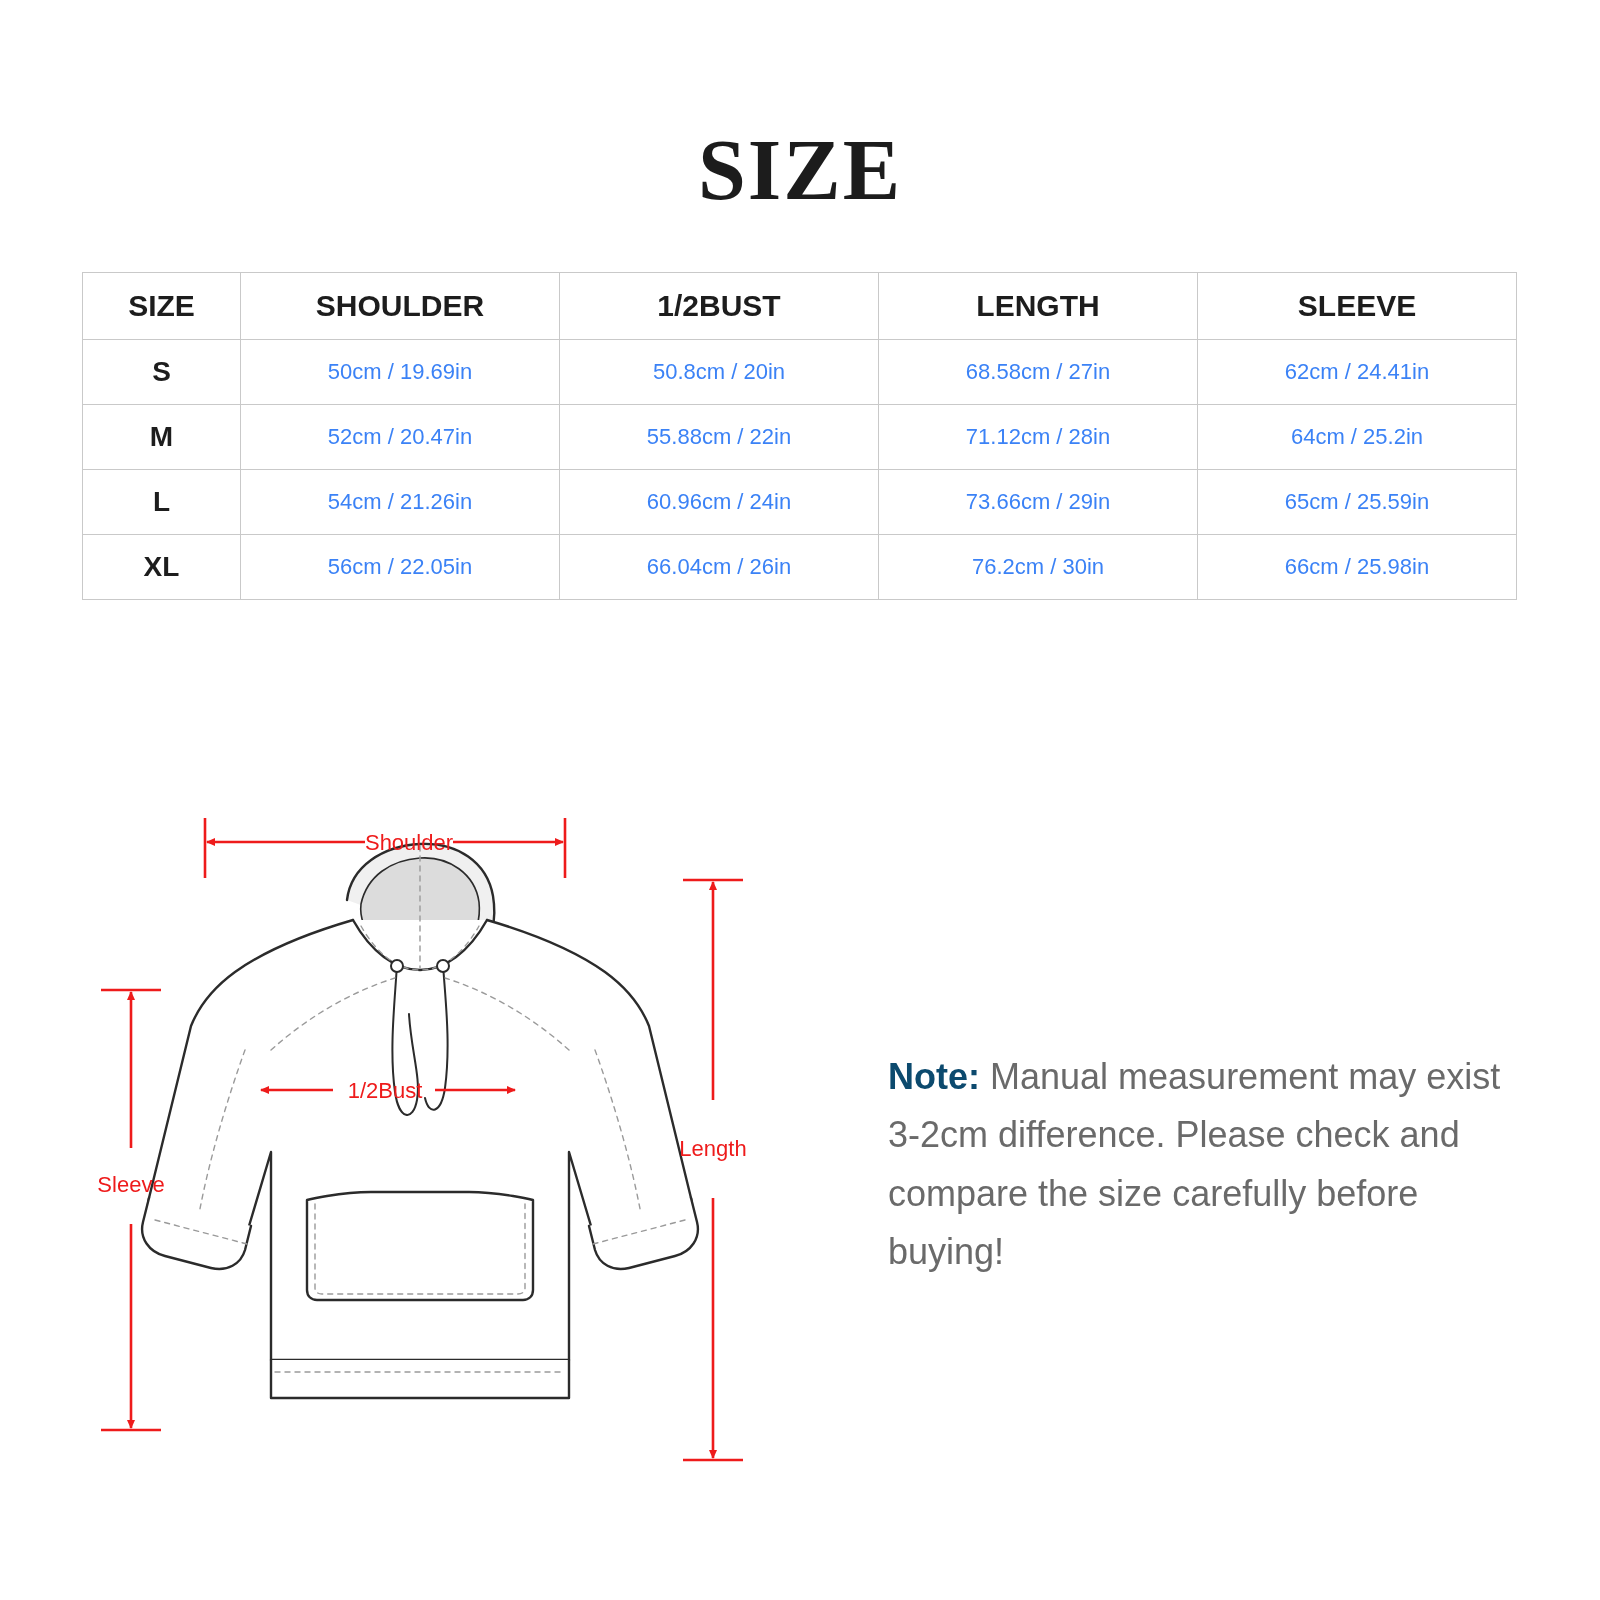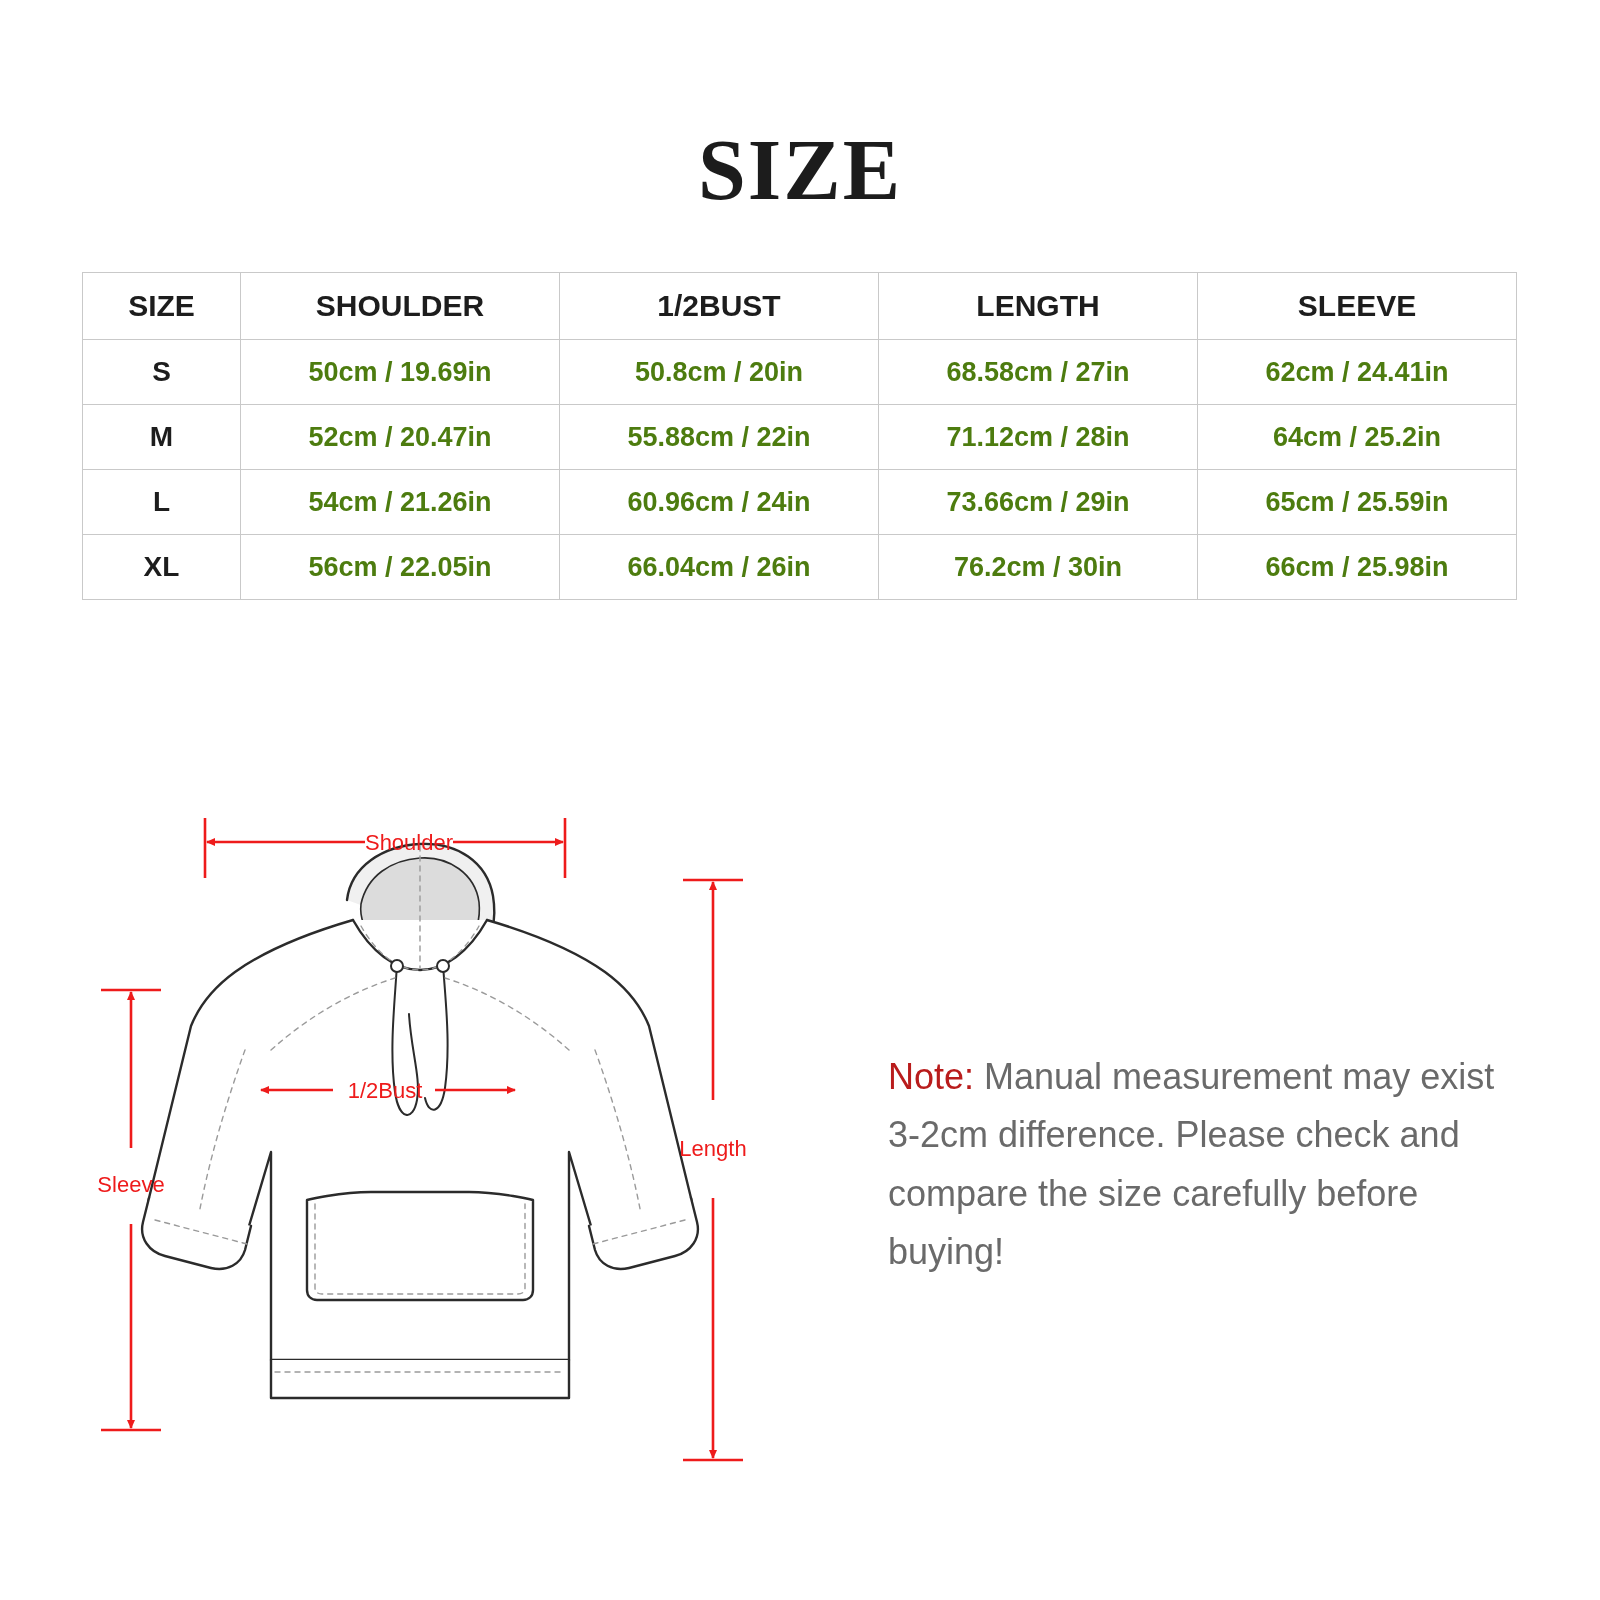--- a/index.html
+++ b/index.html
@@ -46,23 +46,23 @@
     padding: 0;
     height: 64px;
   }
   .size-table thead th {
     font-size: 30px;
     font-weight: 700;
     color: #1d1d1d;
     height: 66px;
   }
   .size-table tbody td {
-    font-size: 27px;
-    color: #4d7c0f;
-    font-weight: 700;
+    font-size: 22px;
+    color: #3b82f6;
+    font-weight: 400;
   }
   .size-table tbody td.size-cell {
     font-weight: 700;
     color: #1d1d1d;
     font-size: 28px;
   }
   .col-size   { width: 158px; }
   .col-other  { width: 319px; }
 
   
@@ -79,22 +79,22 @@
     position: absolute;
     top: 1048px;
     left: 888px;
     width: 620px;
     font-size: 36px;
     line-height: 1.62;
     color: #6a6a6a;
     font-family: "Liberation Sans", sans-serif;
   }
   .note b {
-    color: #b91c1c;
-    font-weight: 400;
+    color: #0c4a6e;
+    font-weight: 700;
     text-align: center;
   }
 </style>
 </head>
 <body>
 
 <div class="page-title">SIZE</div>
 
 <table class="size-table">
   <colgroup>

